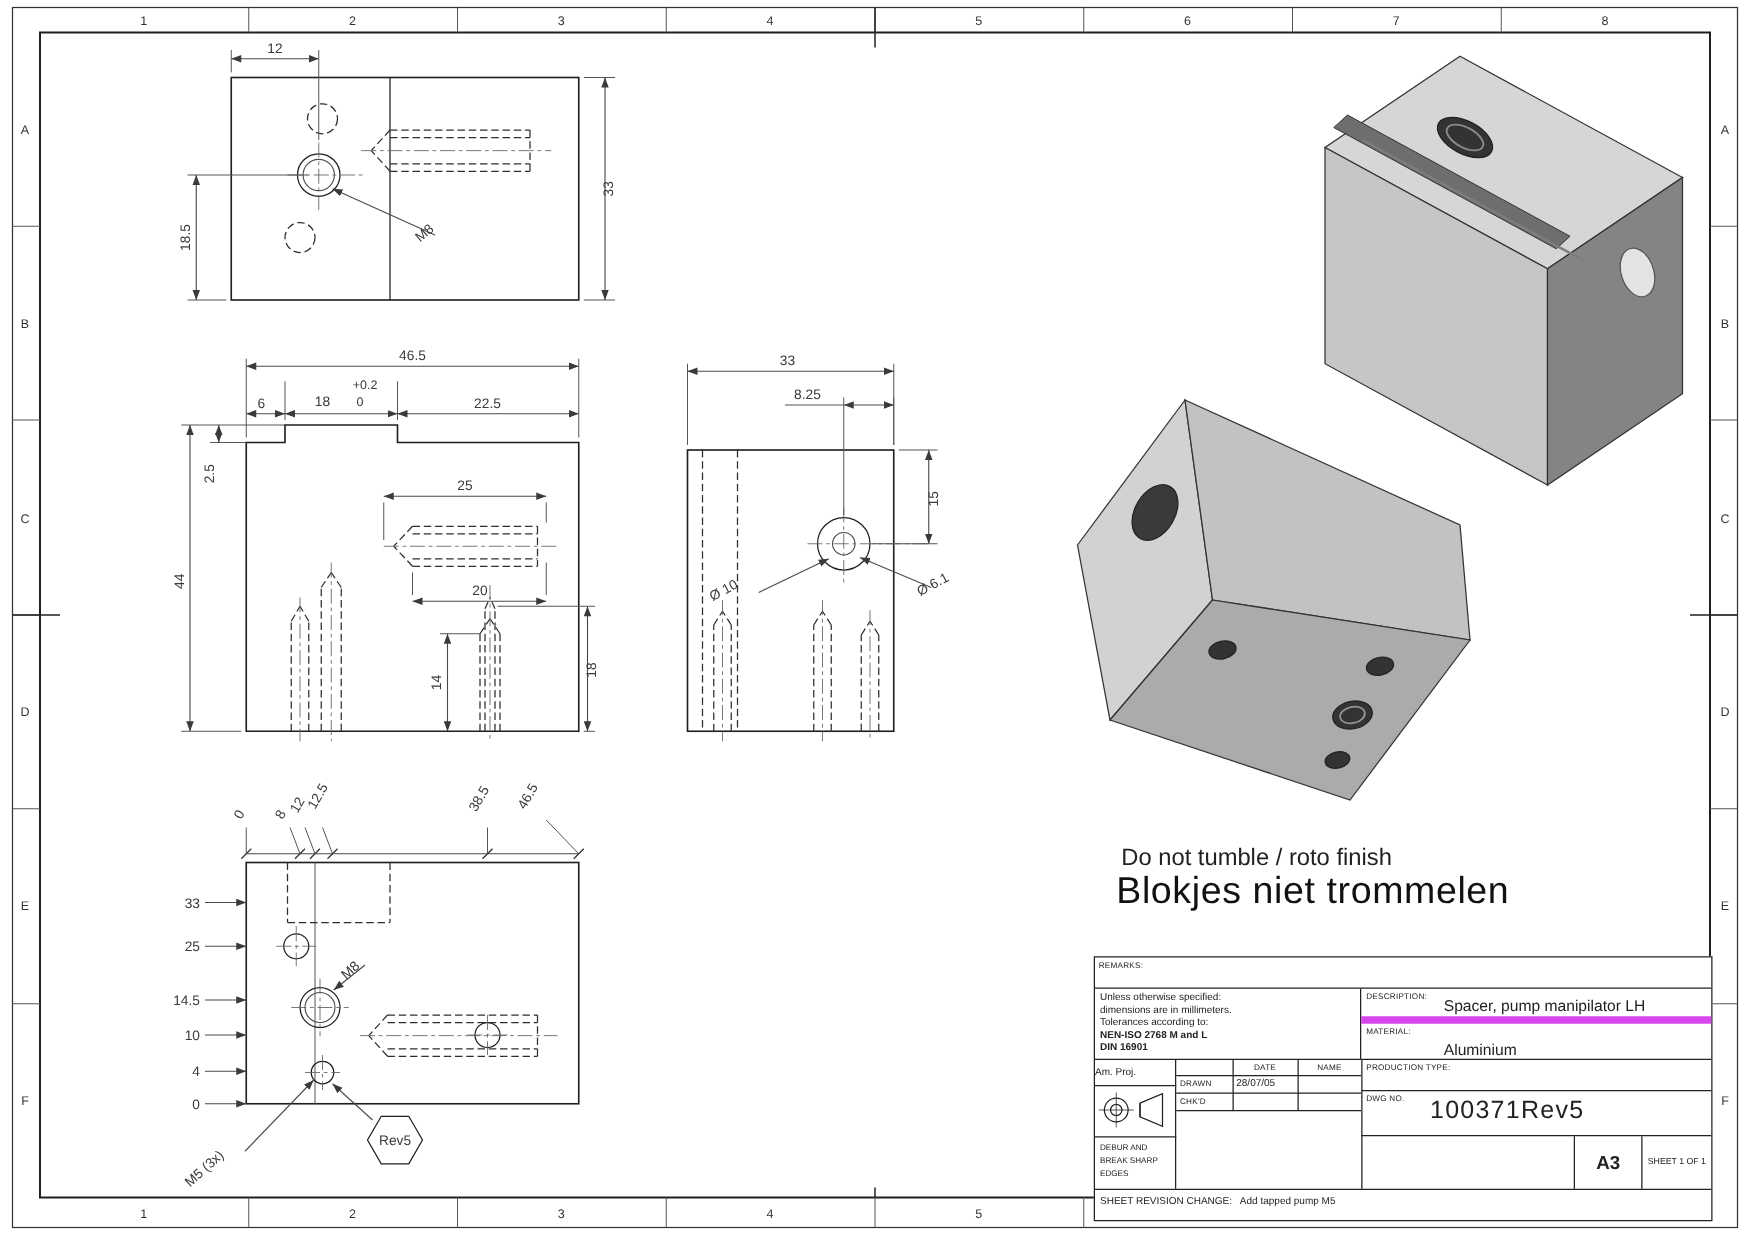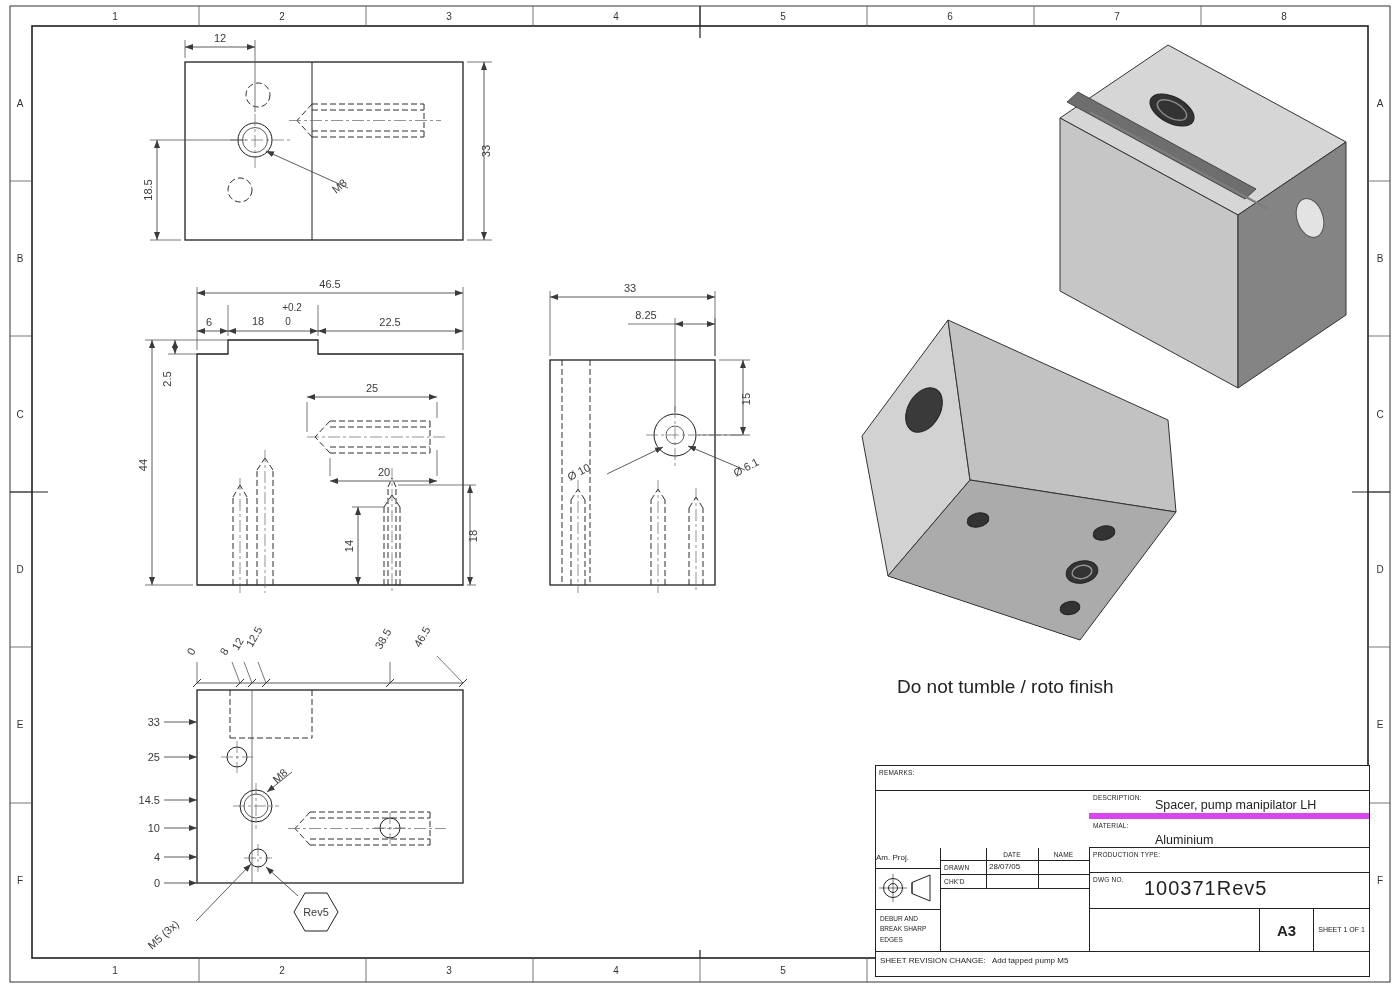--- a/index.html
+++ b/index.html
@@ -243,24 +243,32 @@
     <ellipse cx="924" cy="410" rx="16" ry="24" transform="rotate(30 924 410)" fill="#3a3a3a" stroke="#222"></ellipse>
     <ellipse cx="978" cy="520" rx="11" ry="7" transform="rotate(-12 978 520)" fill="#333" stroke="#222"></ellipse>
     <ellipse cx="1104" cy="533" rx="11" ry="7" transform="rotate(-12 1104 533)" fill="#333" stroke="#222"></ellipse>
     <ellipse cx="1082" cy="572" rx="16" ry="11" transform="rotate(-12 1082 572)" fill="#333" stroke="#222"></ellipse>
     <ellipse cx="1082" cy="572" rx="10" ry="6.5" transform="rotate(-12 1082 572)" fill="none" stroke="#969696" stroke-width="1.4"></ellipse>
     <ellipse cx="1070" cy="608" rx="10" ry="6.5" transform="rotate(-12 1070 608)" fill="#333" stroke="#222"></ellipse>
   </g>
 </svg>
 
 <div class="note1">Do not tumble / roto finish</div>
+<div class="note2">Blokjes niet trommelen</div>
 
 <div class="tb">
   <div class="cell" style="left:0;top:0;width:493px;height:25px;border-bottom:1px solid #222;">
     <span class="lbl" style="position:absolute;left:3px;top:3px;">REMARKS:</span>
+  </div>
+  <div class="cell" style="left:0;top:25px;width:213px;height:57px;border-right:1px solid #222;border-bottom:1px solid #222;font-size:8px;line-height:1.25;padding:2px 4px;">
+    <div>Unless otherwise specified:</div>
+    <div>dimensions are in millimeters.</div>
+    <div>Tolerances according to:</div>
+    <div class="b">NEN-ISO 2768 M and L</div>
+    <div class="b">DIN 16901</div>
   </div>
   <div class="cell" style="left:213px;top:25px;width:280px;height:28px;border-bottom:6px solid #d946ef;">
     <span class="lbl" style="position:absolute;left:4px;top:3px;">DESCRIPTION:</span>
     <span style="position:absolute;left:66px;top:7px;font-size:12.5px;">Spacer, pump manipilator LH</span>
   </div>
   <div class="cell" style="left:213px;top:53px;width:280px;height:29px;border-bottom:1px solid #222;">
     <span class="lbl" style="position:absolute;left:4px;top:3px;">MATERIAL:</span>
     <span style="position:absolute;left:66px;top:14px;font-size:12.5px;text-align:center;">Aluminium</span>
   </div>
   <div class="cell" style="left:0;top:82px;width:65px;height:21px;border-right:1px solid #222;border-bottom:1px solid #222;font-size:8px;padding-top:5px;">

